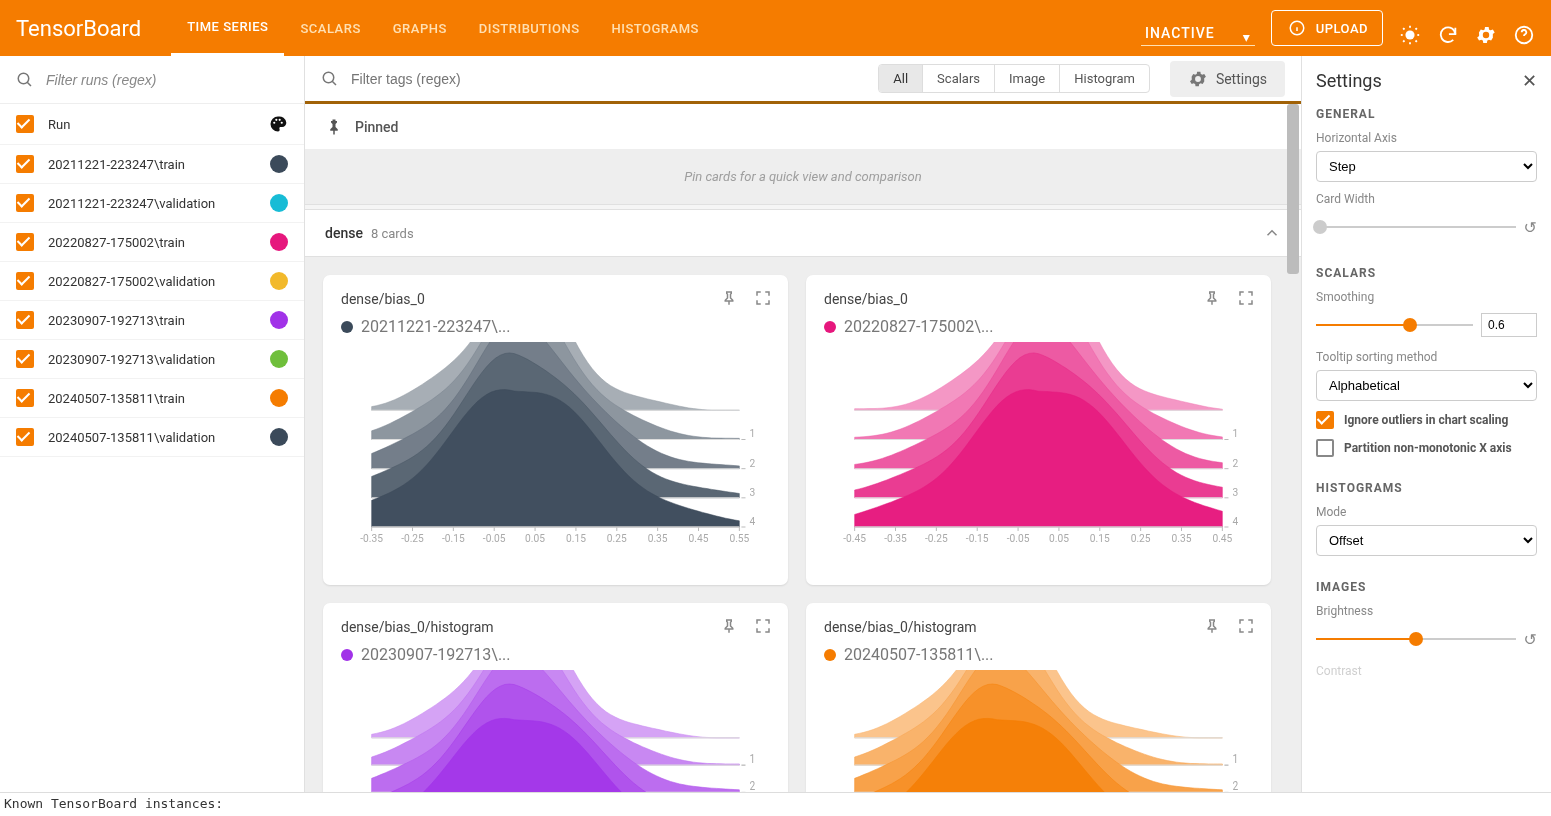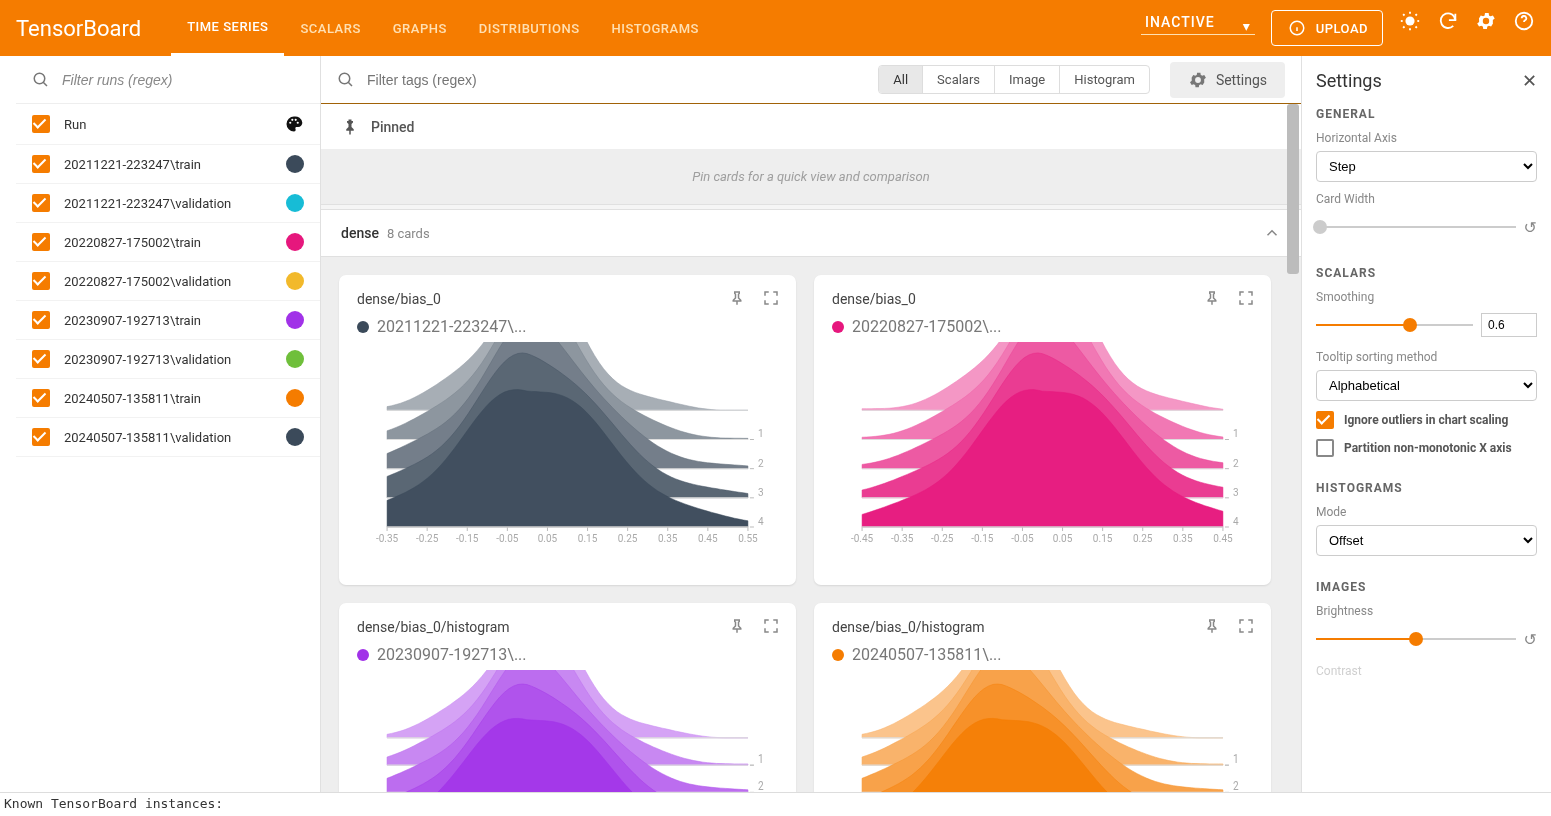--- a/index.html
+++ b/index.html
@@ -4,44 +4,44 @@
 <style>
 * { box-sizing: border-box; margin: 0; padding: 0; }
 body { font-family: Roboto, Arial, sans-serif; font-size: 14px; color: #333; overflow: hidden; width: 1551px; height: 816px; }
 
 
 .header { background:#f57c00; color:#fff; height:56px; display:flex; align-items:center; padding:0 16px; }
 .brand { font-size:22px; font-weight:400; margin-right:30px; }
 .tabs-top { display:flex; align-items:stretch; height:56px; }
 .tab-top { padding:0 16px; display:flex; align-items:center; font-size:13px; font-weight:500; letter-spacing:0.5px; color:#ffe0b2; cursor:pointer; text-transform:uppercase; }
 .tab-top.active { color:#fff; border-bottom:3px solid #fff; }
-.header-right { margin-left:auto; display:flex; align-items:flex-start; gap:16px; }
+.header-right { margin-left:auto; display:flex; align-items:flex-end; gap:16px; }
 .inactive-sel { font-size:14px; font-weight:500; letter-spacing:1px; border-bottom:1px solid #ffe0b2; padding:4px 40px 4px 4px; position:relative; cursor:pointer; }
 .inactive-sel .caret { position:absolute; right:4px; top:8px; }
 .upload-btn { border:1px solid #fff; border-radius:4px; padding:6px 14px; display:flex; align-items:center; gap:8px; font-size:13px; font-weight:500; letter-spacing:0.5px; cursor:pointer; }
 .hicon { width:22px; height:22px; display:inline-flex; align-items:center; justify-content:center; cursor:pointer; }
 
 
-.body { display:flex; height:calc(100% - 56px - 24px);padding-left:16px; }
+.body { display:flex; height:calc(100% - 56px - 24px); }
 .sidebar { width:305px; background:#fff; border-right:1px solid #e0e0e0; display:flex; flex-direction:column; }
 .sidebar .search-row { height:48px; display:flex; align-items:center; padding:0 16px; gap:12px; border-bottom:1px solid #eee; }
 .search-row input { border:none; outline:none; font-size:14px; width:100%; color:#666; }
 .search-row input::placeholder { color:#888; font-style:italic; }
 
 .run-row { display:flex; align-items:center; padding:10px 16px; border-bottom:1px solid #f2f2f2; gap:14px; }
 .chk { width:18px; height:18px; background:#f57c00; border-radius:2px; position:relative; flex-shrink:0; cursor:pointer; }
 .chk::after { content:""; position:absolute; left:4px; top:1px; width:5px; height:10px; border:solid #fff; border-width:0 2px 2px 0; transform:rotate(45deg); }
 .run-label { flex:1; font-size:13px; color:#333; }
 .run-header .run-label { font-weight:400; }
 .swatch { width:18px; height:18px; border-radius:50%; flex-shrink:0; }
 .palette-icon { width:20px; height:20px; }
 
 
 .main { flex:1; display:flex; flex-direction:column; background:#f5f5f5; position:relative; }
-.main-toolbar { height:48px; background:#fff; border-bottom:1px solid #a16207; display:flex; align-items:center; padding:0 16px; }
+.main-toolbar { height:48px; background:#fff; border-bottom:3px solid #a16207; display:flex; align-items:center; padding:0 16px; }
 .main-toolbar .search-tag { display:flex; align-items:center; gap:12px; flex:1; }
 .main-toolbar input { border:none; outline:none; font-size:14px; width:400px; }
 .chip-group { display:flex; border:1px solid #ddd; border-radius:4px; overflow:hidden; margin-right:20px; }
 .chip { padding:6px 14px; font-size:13px; border-right:1px solid #ddd; cursor:pointer; color:#555; }
 .chip:last-child { border-right:none; }
 .chip.active { background:#e8e8e8; color:#333; }
 .settings-btn { display:flex; align-items:center; gap:8px; background:#eee; padding:8px 18px; border-radius:4px; cursor:pointer; color:#555; font-size:14px; }
 .gear-ic { width:20px; height:20px; }
 
 .main-scroll { flex:1; overflow:auto; position:relative; }

